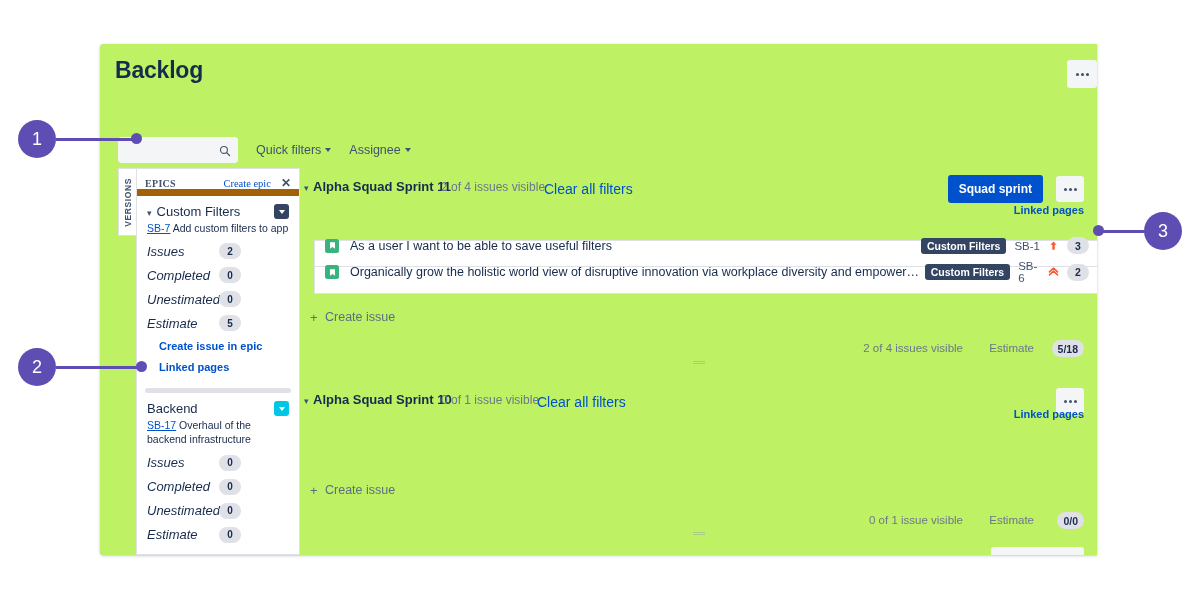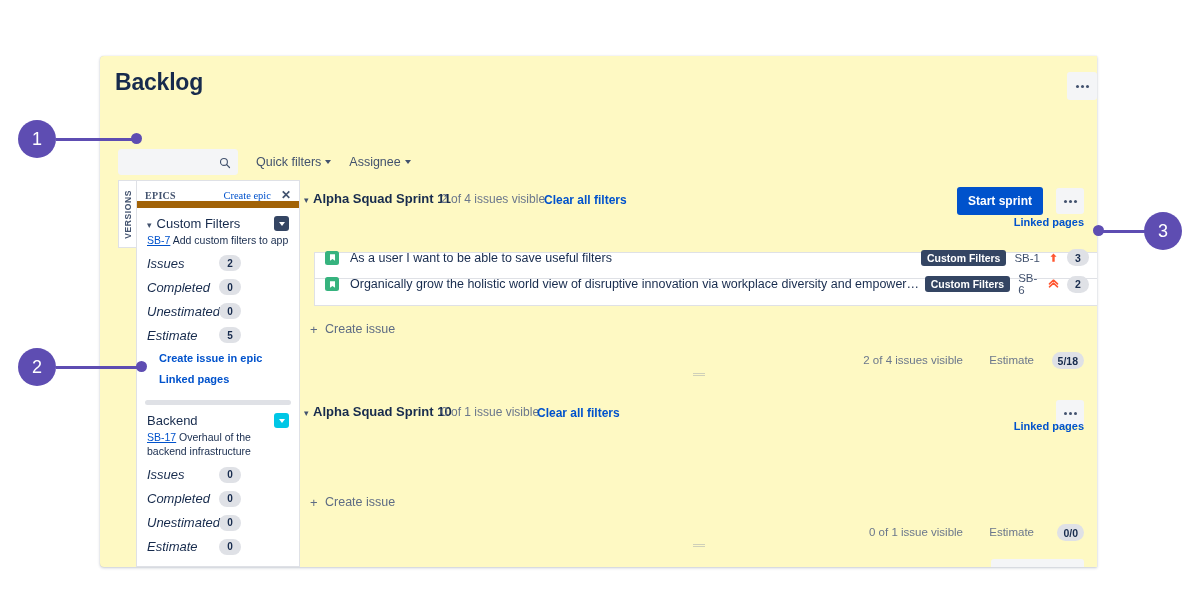--- a/index.html
+++ b/index.html
@@ -6,23 +6,23 @@
   html, body {
     width: 1200px; height: 600px;
     background: #ffffff;
     font-family: "Liberation Sans", sans-serif;
     overflow: hidden;
   }
   .stage { position: relative; width: 1200px; height: 600px; }
 
   
   .app-card {
-    position: absolute; left: 100px; top: 56px;
+    position: absolute; left: 100px; top: 44px;
     width: 997px; height: 511px;
-    background: #fef9c3;
+    background: #bef264;
     border-radius: 4px 0 0 4px;
     box-shadow: 0 1px 3px rgba(9,30,66,.22), 0 0 1px rgba(9,30,66,.18);
     overflow: hidden;
   }
 
   .page-title {
     position: absolute; left: 15px; top: 13px;
     font-size: 23px; font-weight: 600; color: #172B4D;
     letter-spacing: -.2px;
   }
@@ -115,21 +115,21 @@
   }
   .scroll-sep { height: 5px; background: #DFE1E6; border-radius: 3px; margin: 2px 8px 0 8px; }
 
   
   .main { position: absolute; left: 201px; top: 124px; right: 0; bottom: 0; }
 
   .sprint-head { position: relative; height: 20px; margin-top: 14px; }
   .sprint-head .caret { position:absolute; left: 3px; top: 4px; font-size: 9px; color: #42526E; }
   .sprint-name { position: absolute; left: 12px; top: 0; font-size: 13px; font-weight: 700; color: #172B4D; }
   .sprint-count { position: absolute; top: 1px; font-size: 12px; color: #6B778C; }
-  .clear-link { position: absolute; top: 2px; font-size: 12px; color: #0052CC; font-weight: 700; cursor: pointer; }
+  .clear-link { position: absolute; top: 2px; font-size: 14px; color: #0052CC; font-weight: 400; cursor: pointer; }
   .start-sprint {
     position: absolute; right: 54px; top: -4px;
     background: #0052CC; color: #fff; border: 0; border-radius: 3px;
     font-size: 12px; font-weight: 700; padding: 7px 11px; cursor: pointer;
     font-family: "Liberation Sans", sans-serif;
   }
   .sprint-more {
     position: absolute; right: 13px; top: -3px; width: 28px; height: 26px; border-radius: 3px;
     background: #F4F5F7; display: flex; align-items: center; justify-content: center; gap: 2px; cursor: pointer;
   }
@@ -336,21 +336,21 @@
       </div>
     </div>
 
     <div class="main">
 
       <div class="sprint-head" style="margin-top:11px;">
         <span class="caret">▾</span>
         <span class="sprint-name">Alpha Squad Sprint 11</span>
         <span class="sprint-count" style="left:140px;">2 of 4 issues visible</span>
         <span class="clear-link" style="left:243px;">Clear all filters</span>
-        <button class="start-sprint">Start sprint</button>
+        <button class="start-sprint">Squad sprint</button>
         <div class="sprint-more">
           <i></i>
           <i></i>
           <i></i>
         </div>
       </div>
       <div style="position:relative;height:16px;">
         <span class="linked-right" style="top:5px;">Linked pages</span>
       </div>
 

